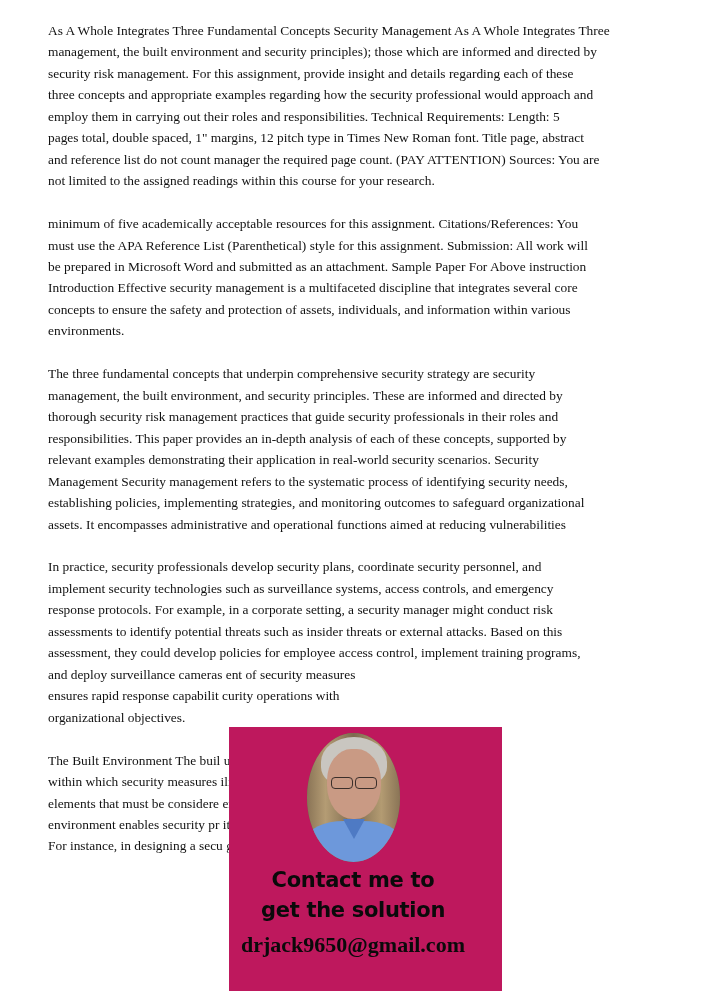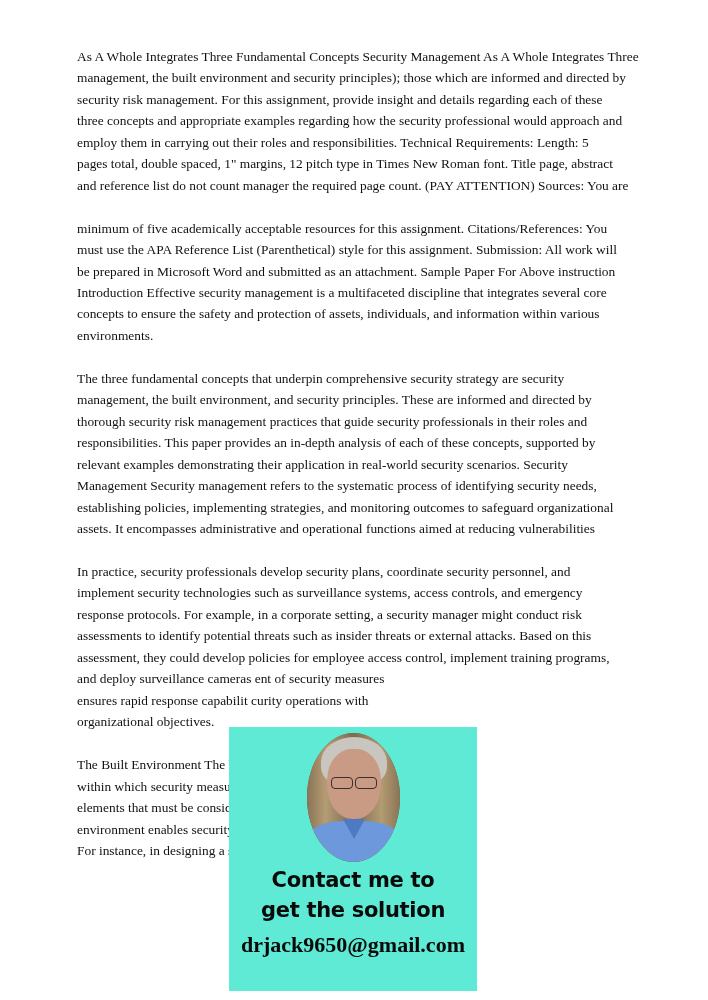--- a/index.html
+++ b/index.html
@@ -11,40 +11,40 @@
       width: 708px;
       height: 1000px;
       position: relative;
       overflow: hidden;
       font-family: "Liberation Serif", "DejaVu Serif", serif;
       color: #111111;
     }
     .page {
       position: absolute;
       left: 48px;
-      top: 46px;
+      top: 20px;
       width: 620px;
-      margin-left: 29px;
     }
     .para {
       margin: 0 0 21.5px 0;
     }
     .line {
       display: block;
       font-size: 13.4px;
       line-height: 21.45px;
       white-space: nowrap;
     }
     .promo {
       position: absolute;
       left: 229px;
       top: 727px;
       width: 248px;
       height: 264px;
-      background: #5eead4;
+      background: #be185d;
+      padding-left: 25px;
     }
     .portrait {
       position: absolute;
       left: 78px;
       top: 6px;
       width: 93px;
       height: 129px;
       border-radius: 50%;
       overflow: hidden;
       background: #6b5a44;
@@ -121,20 +121,21 @@
 
 <div class="page">
   <div class="para">
     <span class="line">As A Whole Integrates Three Fundamental Concepts Security Management As A Whole Integrates Three</span>
     <span class="line">management, the built environment and security principles); those which are informed and directed by</span>
     <span class="line">security risk management. For this assignment, provide insight and details regarding each of these</span>
     <span class="line">three concepts and appropriate examples regarding how the security professional would approach and</span>
     <span class="line">employ them in carrying out their roles and responsibilities. Technical Requirements: Length: 5</span>
     <span class="line">pages total, double spaced, 1" margins, 12 pitch type in Times New Roman font. Title page, abstract</span>
     <span class="line">and reference list do not count manager the required page count. (PAY ATTENTION) Sources: You are</span>
+    <span class="line">not limited to the assigned readings within this course for your research.</span>
   </div>
   <div class="para">
     <span class="line">minimum of five academically acceptable resources for this assignment. Citations/References: You</span>
     <span class="line">must use the APA Reference List (Parenthetical) style for this assignment. Submission: All work will</span>
     <span class="line">be prepared in Microsoft Word and submitted as an attachment. Sample Paper For Above instruction</span>
     <span class="line">Introduction Effective security management is a multifaceted discipline that integrates several core</span>
     <span class="line">concepts to ensure the safety and protection of assets, individuals, and information within various</span>
     <span class="line">environments.</span>
   </div>
   <div class="para">

